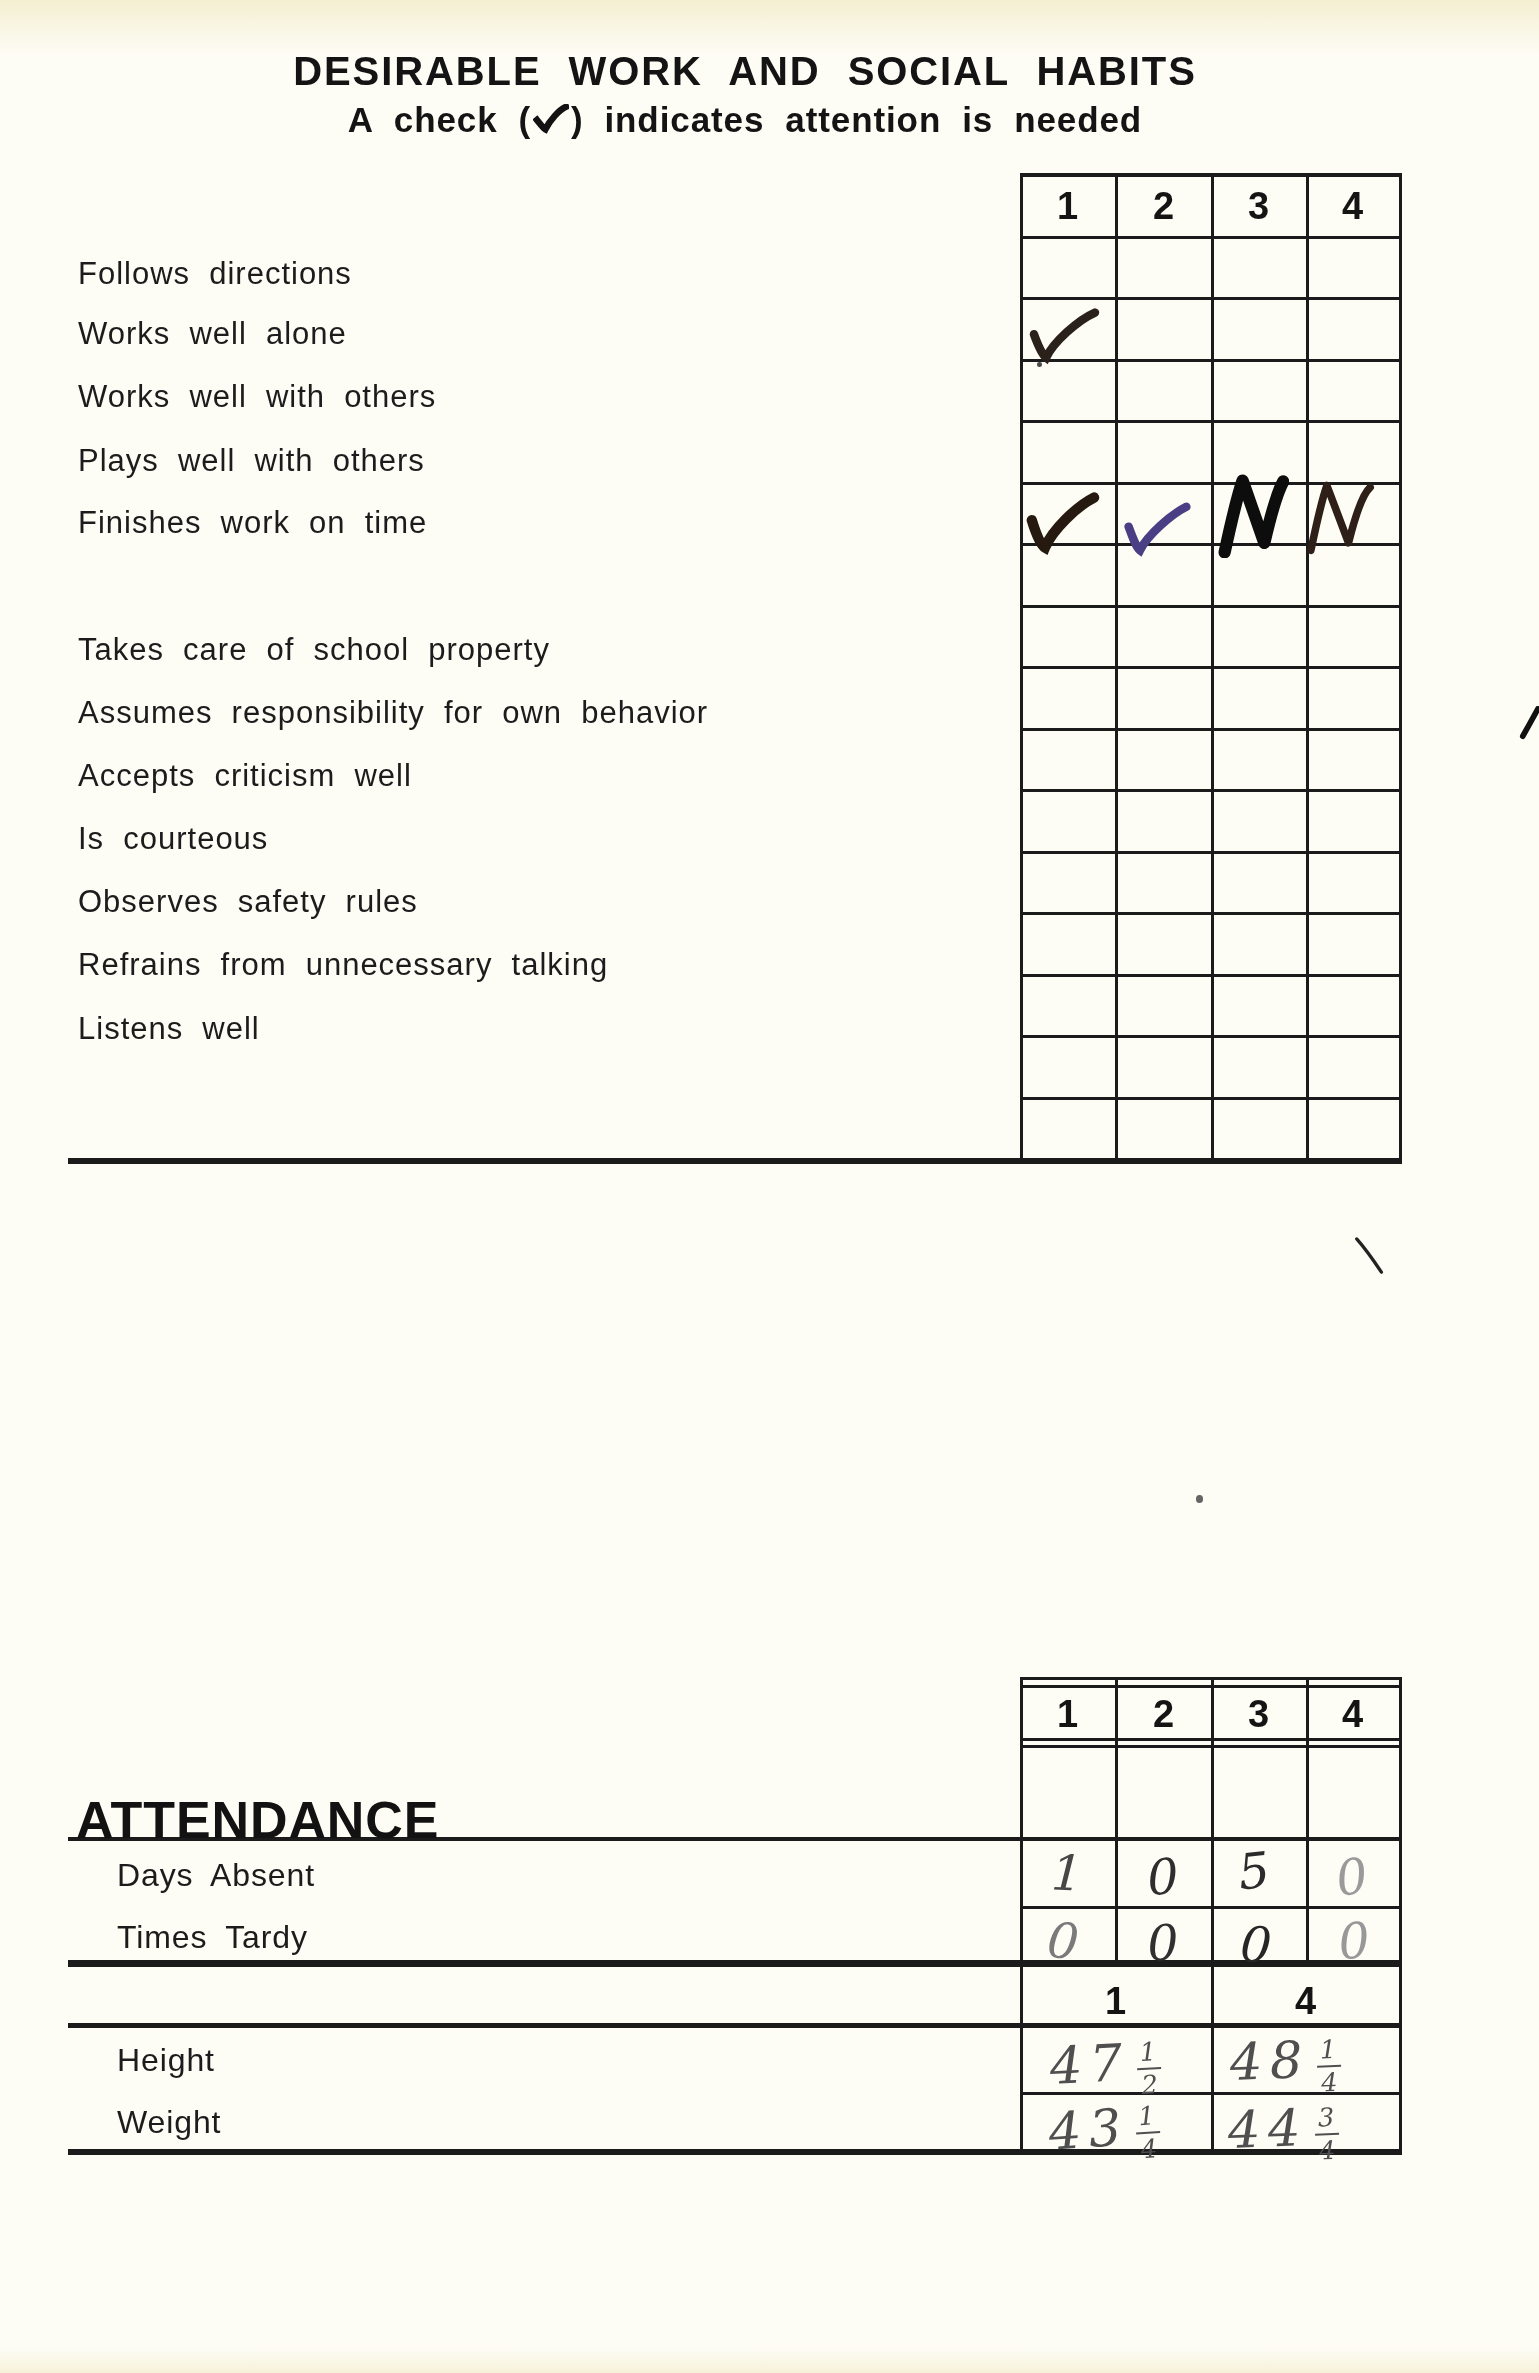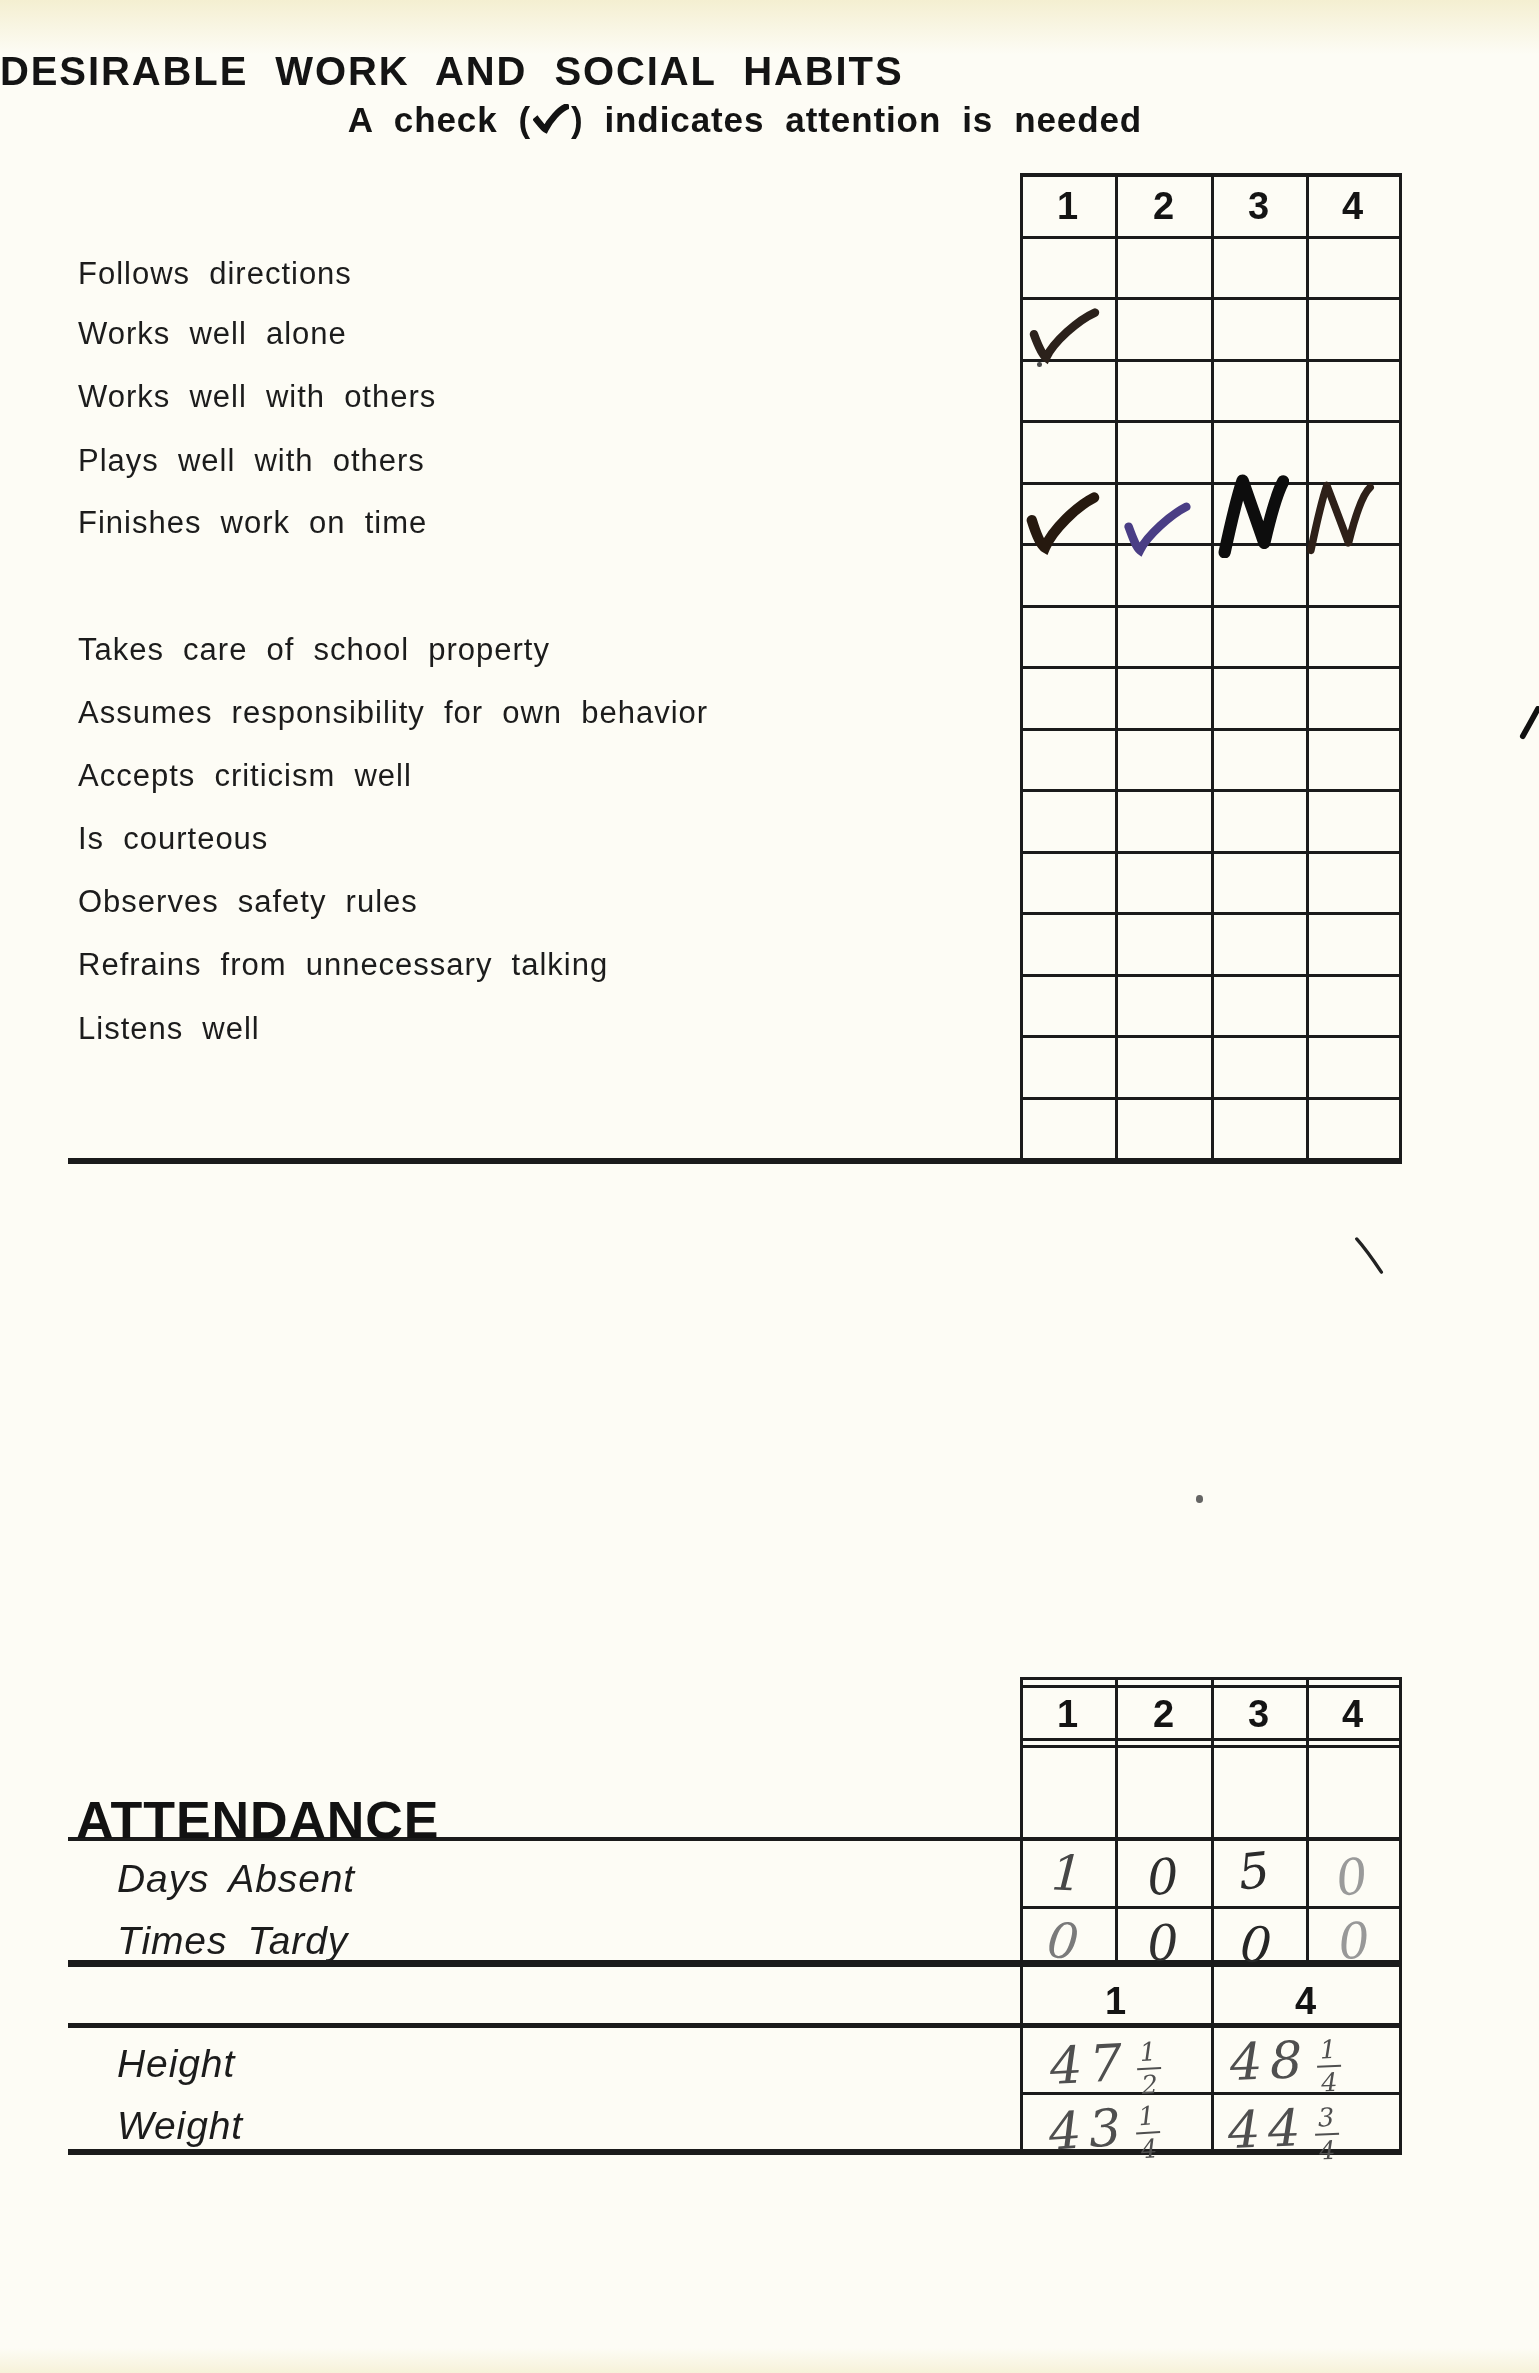--- a/index.html
+++ b/index.html
@@ -9,40 +9,40 @@
     font-family:"Liberation Sans",sans-serif;color:#161616;
   }
   .tint-top{position:absolute;top:0;left:0;width:1540px;height:68px;
     background:linear-gradient(180deg,#f4efd1 0%,rgba(253,252,245,0) 80%);}
   .tint-bottom{position:absolute;bottom:0;left:0;width:1540px;height:24.6px;
     background:linear-gradient(0deg,#f6f2d9 0%,rgba(253,252,245,0) 100%);}
   .abs{position:absolute;}
   .hl{position:absolute;background:#1b1b1b;height:2.8px;}
   .vl{position:absolute;background:#1b1b1b;width:2.8px;}
   .title{
-    position:absolute;top:49px;left:0;width:1490px;text-align:left;
+    position:absolute;top:49px;left:0;width:1490px;text-align:center;
     font-size:40px;font-weight:bold;letter-spacing:1.9px;word-spacing:14px;color:#141414;
   }
   .subtitle{
     position:absolute;top:100px;left:0;width:1490px;text-align:center;
     font-size:35px;font-weight:bold;letter-spacing:0.9px;word-spacing:10.4px;color:#141414;
   }
   .subtitle .chk-inline{display:inline-block;vertical-align:-1.9px;margin:0 1.9px;}
   .habit{
     position:absolute;left:78px;font-size:31px;letter-spacing:1px;word-spacing:9.5px;
     color:#1c1c1c;white-space:nowrap;line-height:36px;
   }
   .colhead{
     position:absolute;width:61px;text-align:center;font-size:38px;font-weight:bold;color:#141414;
   }
   .sechead{
     position:absolute;font-size:52px;font-weight:bold;letter-spacing:0.9px;word-spacing:7.6px;color:#121212;
   }
   .rowlabel{
-    position:absolute;left:117px;font-size:39px;letter-spacing:0.9px;word-spacing:8.5px;color:#1c1c1c;font-style:italic;
+    position:absolute;left:117px;font-size:32px;letter-spacing:0.9px;word-spacing:8.5px;color:#1c1c1c;
   }
   .hw{
     font-family:"DejaVu Serif",serif;font-style:italic;line-height:1;
     position:absolute;text-align:center;
   }
   .hw-att{font-size:49px;width:66px;}
   .ink-a{color:#474747;transform:rotate(3deg);}
   .ink-b{color:#2e2e2e;transform:rotate(-4deg);}
   .ink-c{color:#2b2b2b;transform:rotate(-6deg);}
   .ink-d{color:#9a9a9a;transform:rotate(-8deg);}

